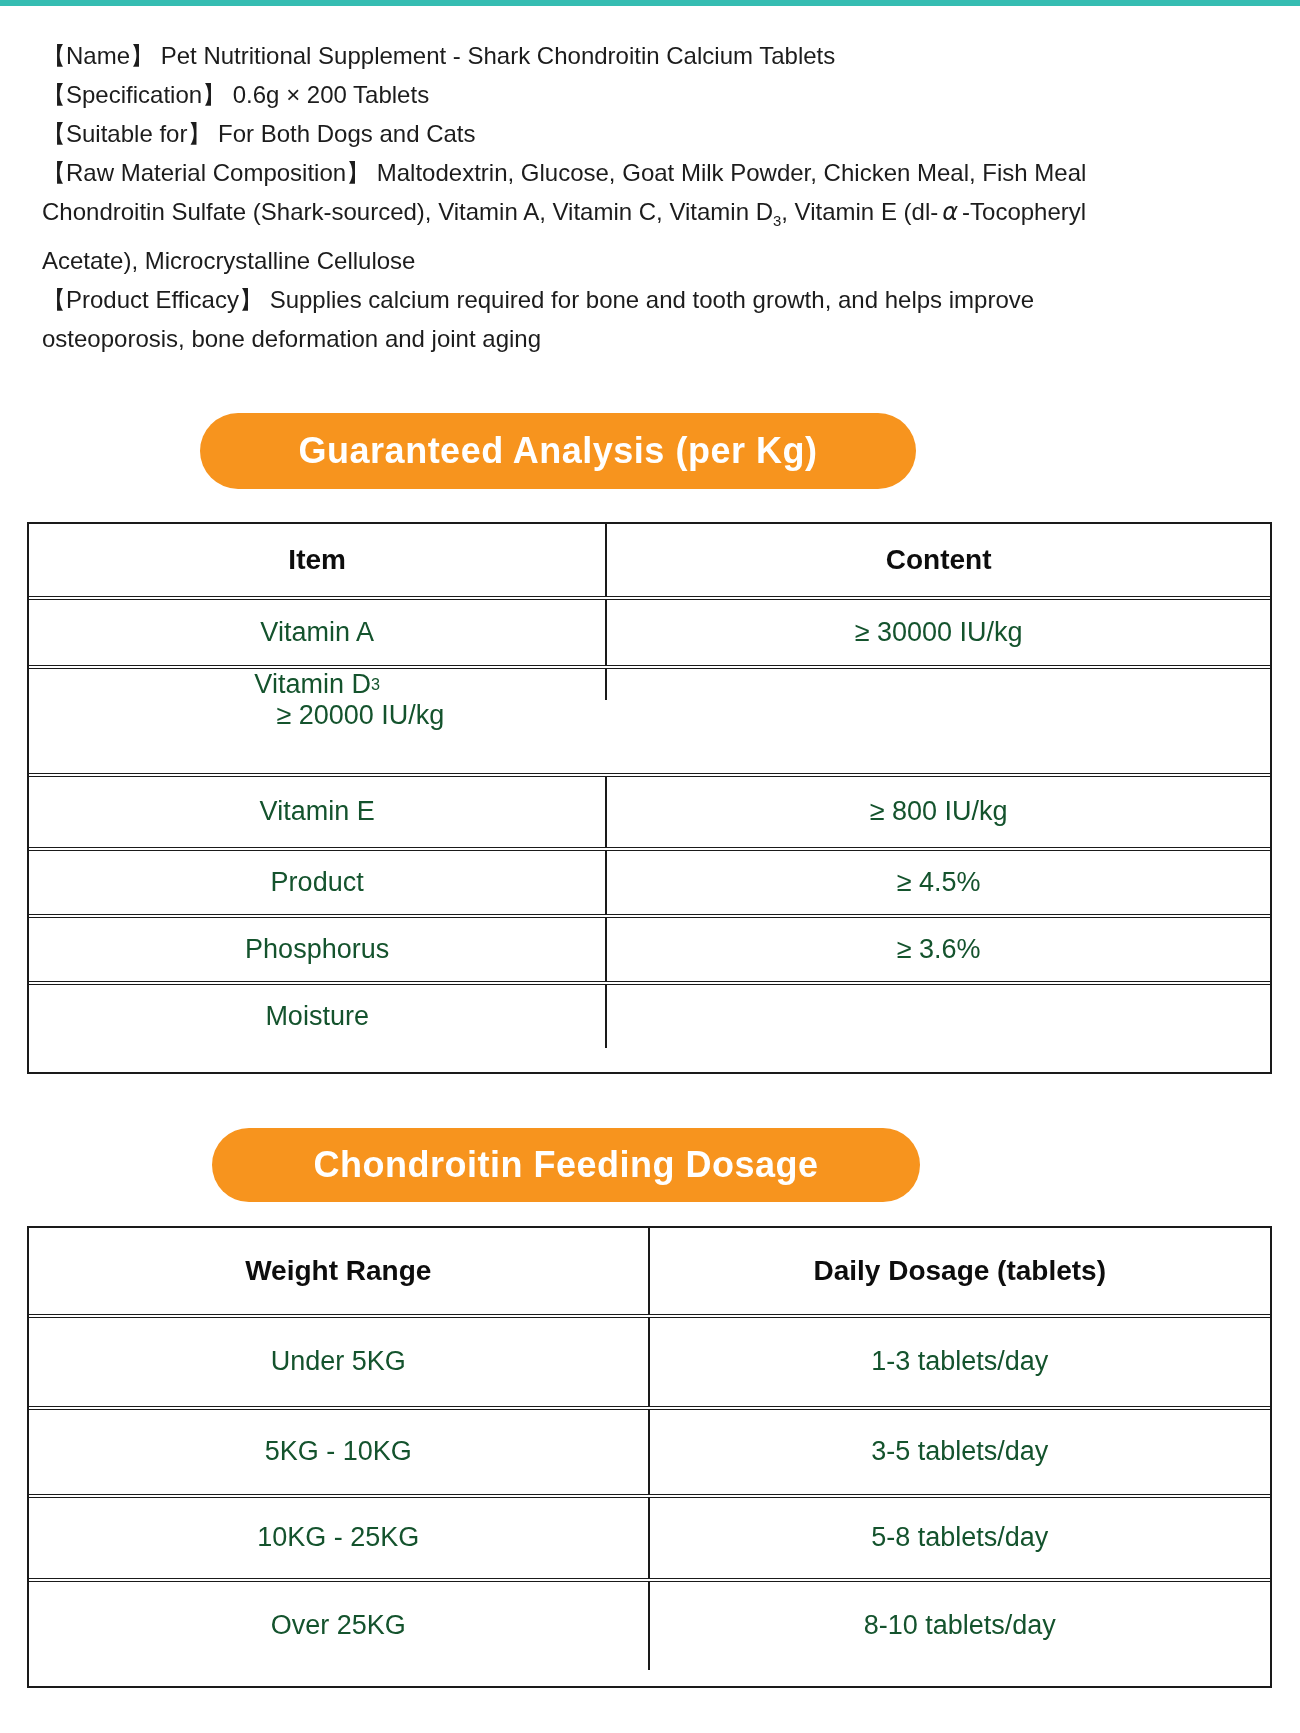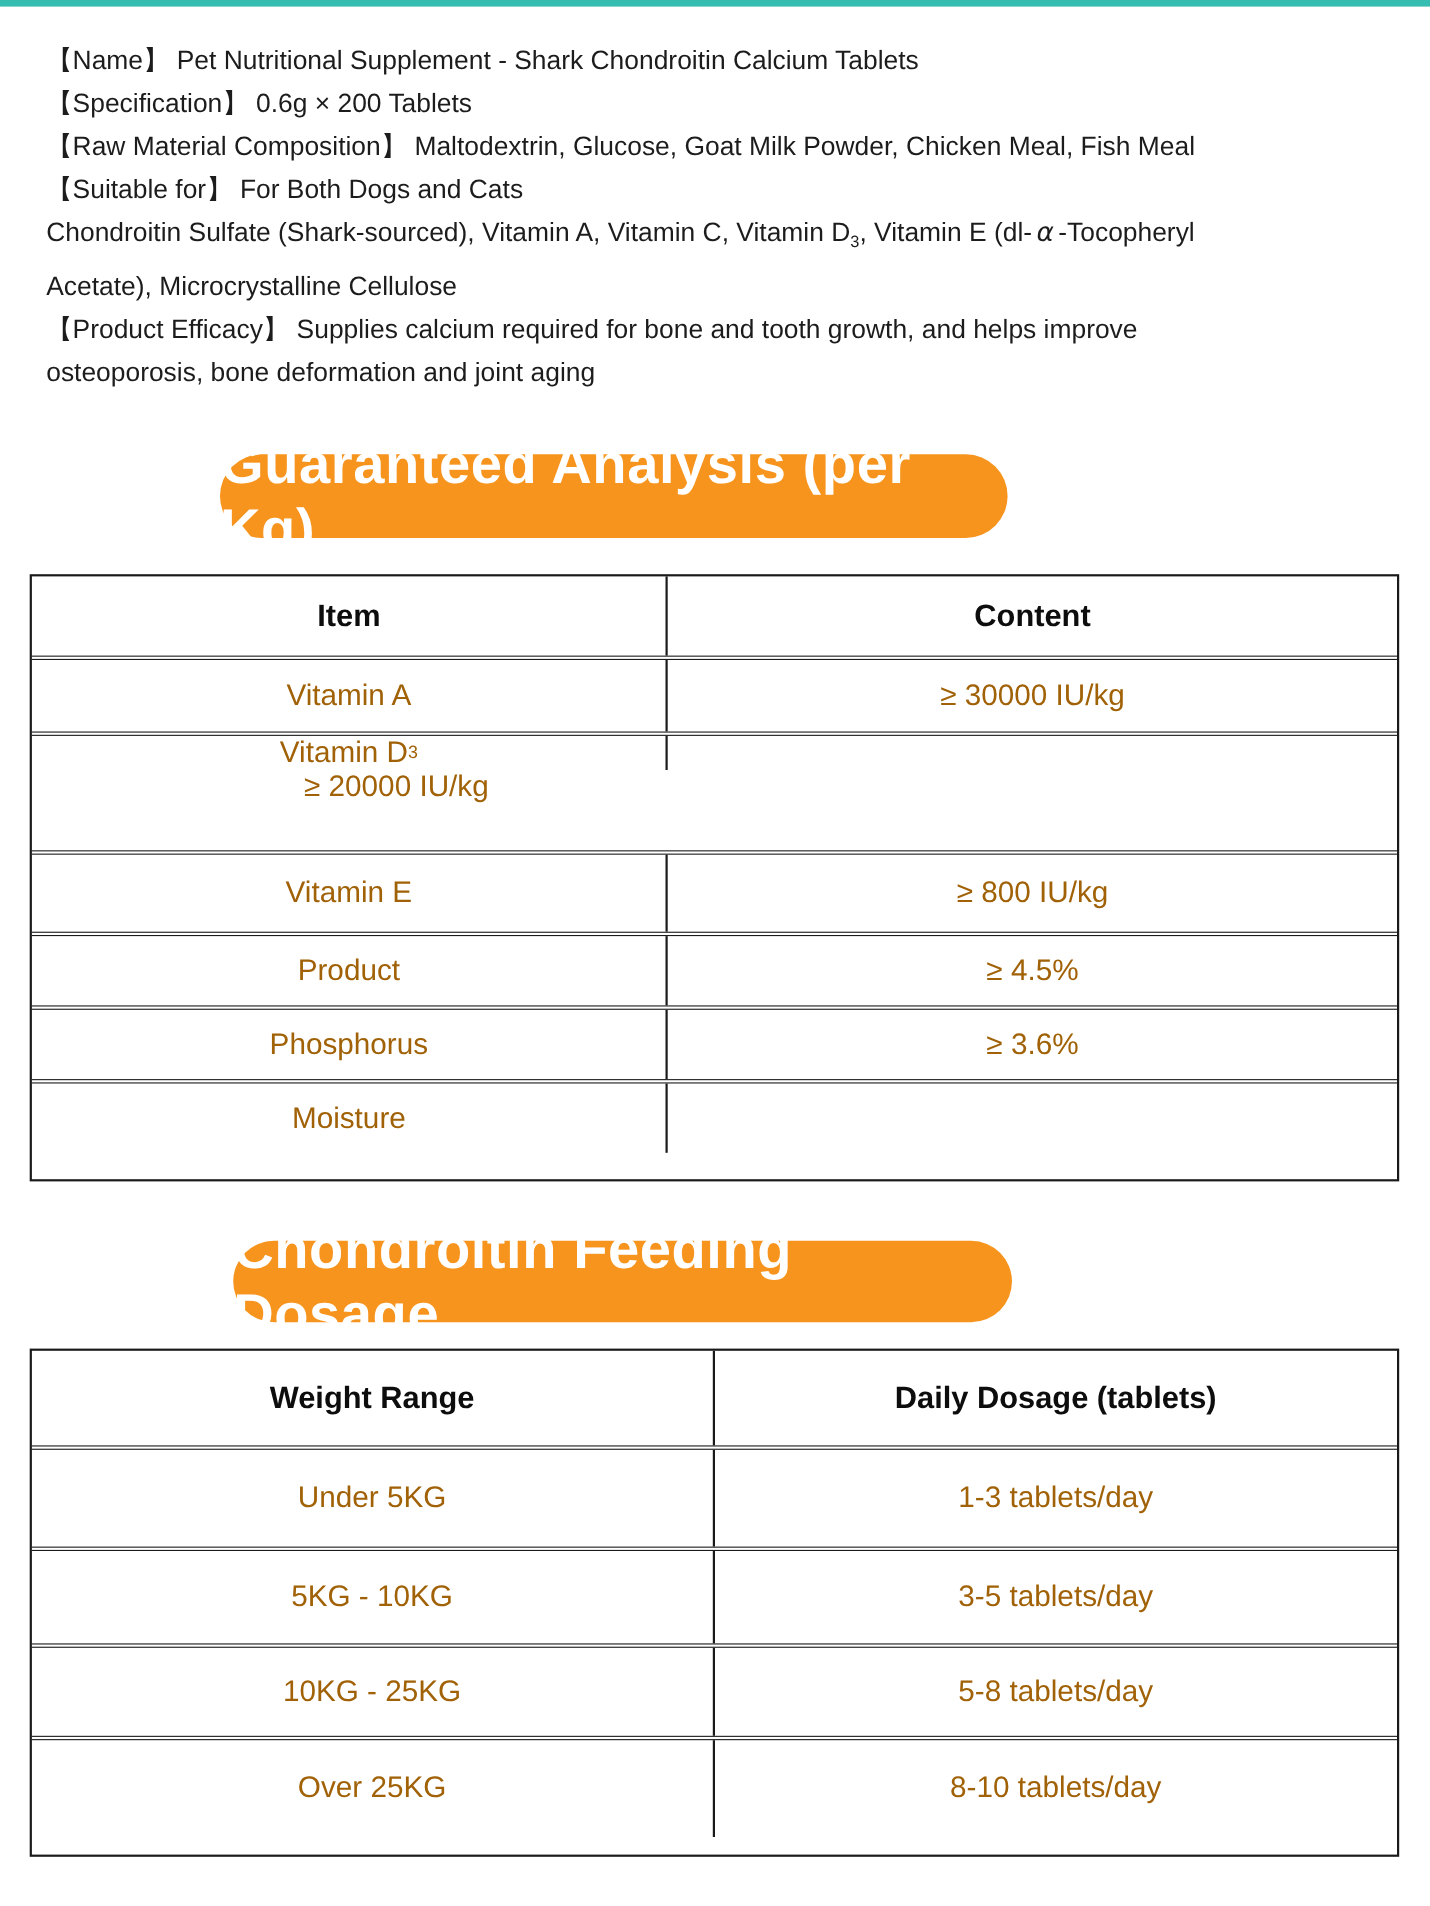--- a/index.html
+++ b/index.html
@@ -23,21 +23,21 @@
     line-height: 39px;
     color: #1c1c1c;
   }
   .intro p { margin: 0; white-space: nowrap; }
   .intro sub { font-size: 0.62em; }
   .alpha { font-style: italic; padding: 0 4px; font-family: "DejaVu Sans", sans-serif; }
   .banner {
     background: #F7941E;
     color: #ffffff;
     font-weight: bold;
-    font-size: 51px;
+    font-size: 36px;
     letter-spacing: 0.5px;
     border-radius: 38px;
     display: flex;
     align-items: center;
     justify-content: center;
   }
   .banner1 {
     margin: 55px 0 0 200px;
     width: 716px;
     height: 76px;
@@ -60,21 +60,21 @@
     display: flex;
     align-items: stretch;
     box-sizing: border-box;
   }
   .prow + .prow { border-top: 4px double #1a1a1a; }
   .pcell {
     display: flex;
     align-items: center;
     justify-content: center;
     font-size: 27px;
-    color: #a16207;
+    color: #14532d;
     text-align: center;
     box-sizing: border-box;
   }
   .pcell sub { font-size: 0.6em; }
   .cell-l { border-right: 2px solid #1a1a1a; }
   .t1 .cell-l { width: 46.6%; }
   .t1 .cell-r { width: 53.4%; }
   .t2 .cell-l { width: 50%; }
   .t2 .cell-r { width: 50%; }
   .hdr .pcell { font-weight: bold; font-size: 28px; color: #0d0d0d; }
@@ -96,22 +96,22 @@
 </head>
 <body>
 
 <div class="page">
 
   <div class="topbar"></div>
 
   <div class="intro">
     <p>【Name】 Pet Nutritional Supplement - Shark Chondroitin Calcium Tablets</p>
     <p>【Specification】 0.6g × 200 Tablets</p>
+    <p>【Suitable for】 For Both Dogs and Cats</p>
     <p>【Raw Material Composition】 Maltodextrin, Glucose, Goat Milk Powder, Chicken Meal, Fish Meal</p>
-    <p>【Suitable for】 For Both Dogs and Cats</p>
     <p><span>Chondroitin Sulfate (Shark-sourced), Vitamin A, Vitamin C, Vitamin D</span><sub>3</sub><span>, Vitamin E (dl-</span><span class="alpha">α</span><span>-Tocopheryl</span></p>
     <p>Acetate), Microcrystalline Cellulose</p>
     <p>【Product Efficacy】 Supplies calcium required for bone and tooth growth, and helps improve</p>
     <p>osteoporosis, bone deformation and joint aging</p>
   </div>
 
   <div class="banner banner1">
     <span>Guaranteed Analysis (per Kg)</span>
   </div>
 

